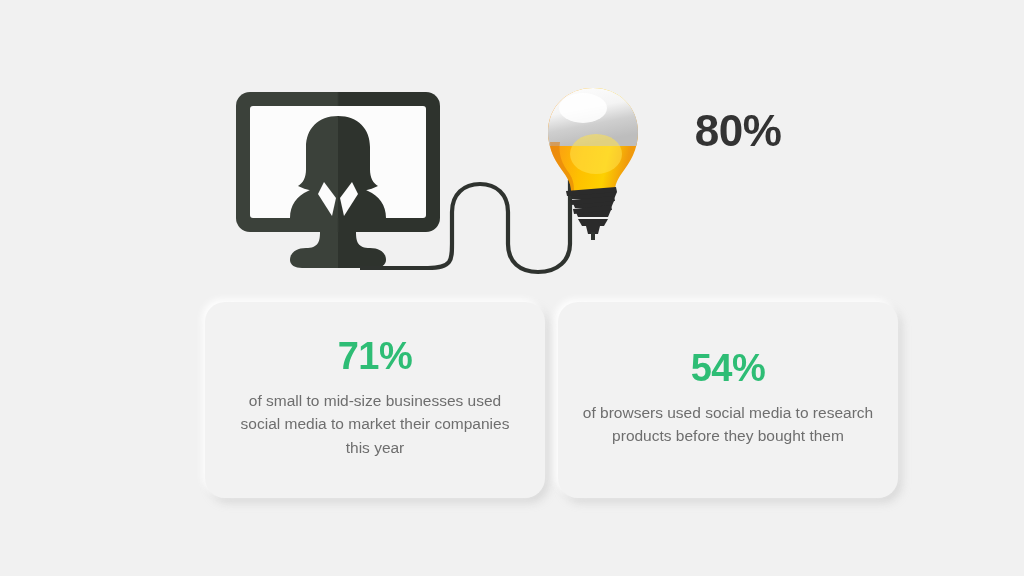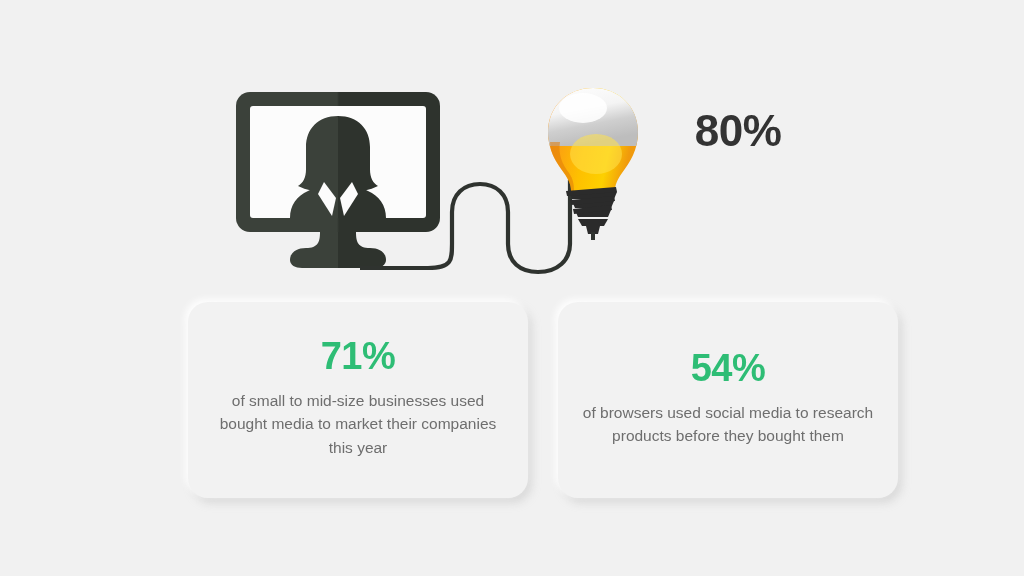--- a/index.html
+++ b/index.html
@@ -93,21 +93,21 @@
     box-shadow:
       -3px -3px 7px rgba(255,255,255,0.95),
        4px  5px 9px rgba(183,183,183,0.40);
     display: flex;
     flex-direction: column;
     align-items: center;
     justify-content: center;
     box-sizing: border-box;
     padding: 10px 22px 14px 22px;
   }
-  #card-left  { left: 188px; }
+  #card-left  { left: 205px; }
   #card-right { left: 558px; }
 
   .card-value {
     font-size: 38px;
     font-weight: bold;
     color: #2ebd75;
     line-height: 1;
     letter-spacing: -0.5px;
     margin: 0 0 14px 0;
   }
@@ -272,21 +272,21 @@
     <div id="top-stat">
       <div class="stat-value">80%</div>
     </div>
 
   </div>
 
   <div id="cards-row">
 
     <div class="stat-card" id="card-left">
       <div class="card-value">71%</div>
-      <div class="card-desc">of small to mid-size businesses used bought media to market their companies this year</div>
+      <div class="card-desc">of small to mid-size businesses used social media to market their companies this year</div>
     </div>
 
     <div class="stat-card" id="card-right">
       <div class="card-value">54%</div>
       <div class="card-desc">of browsers used social media to research products before they bought them</div>
     </div>
 
   </div>
 
 </div>

